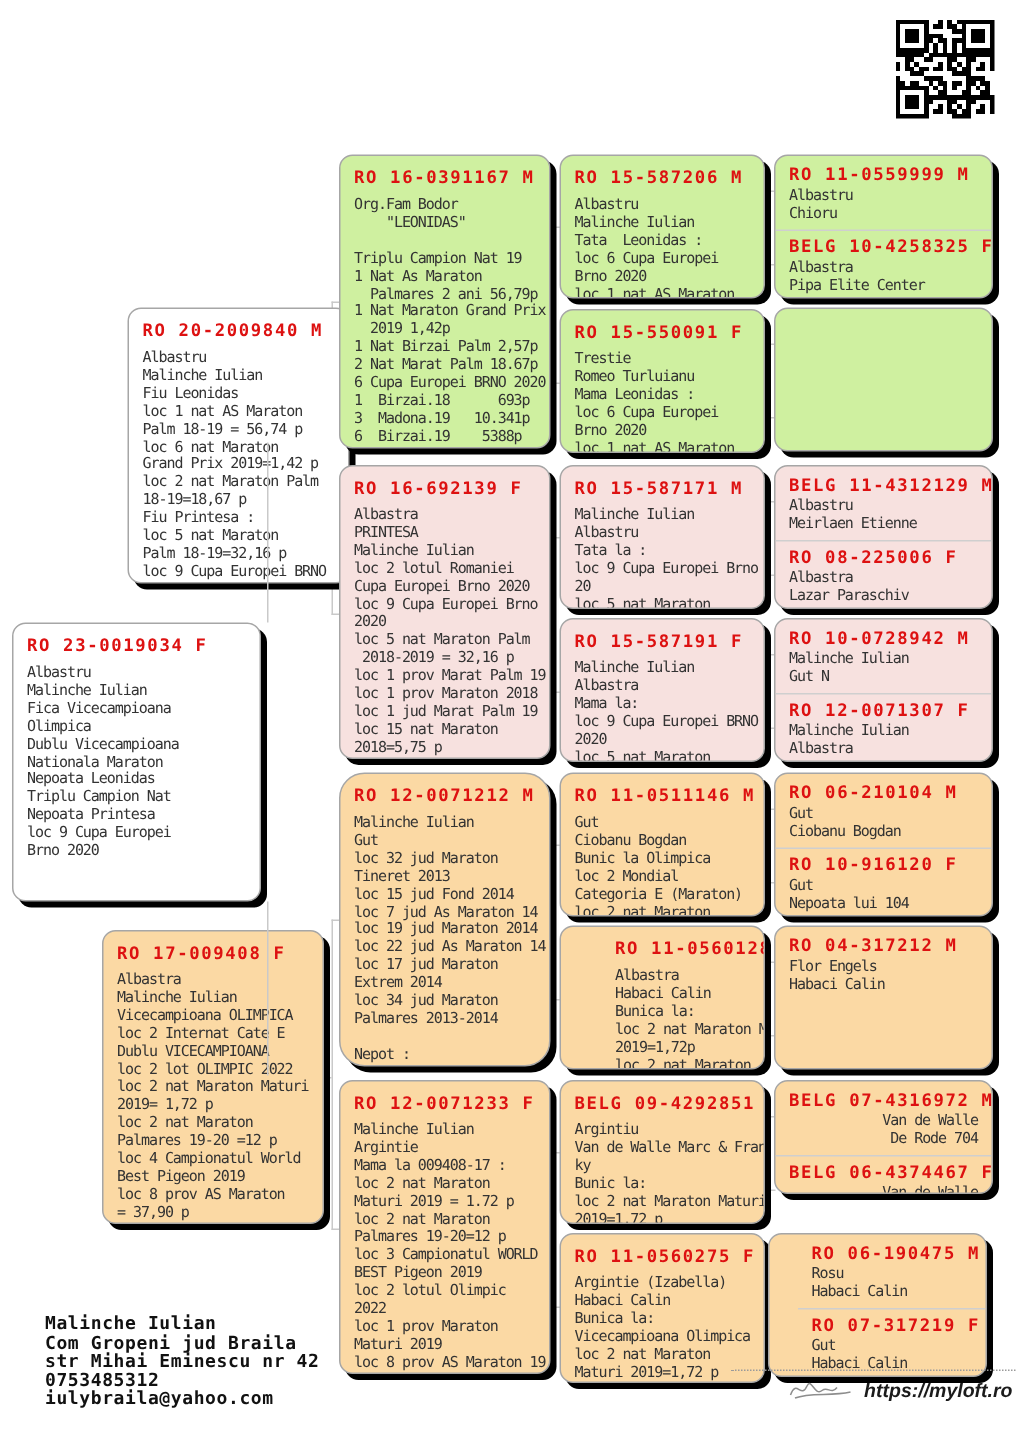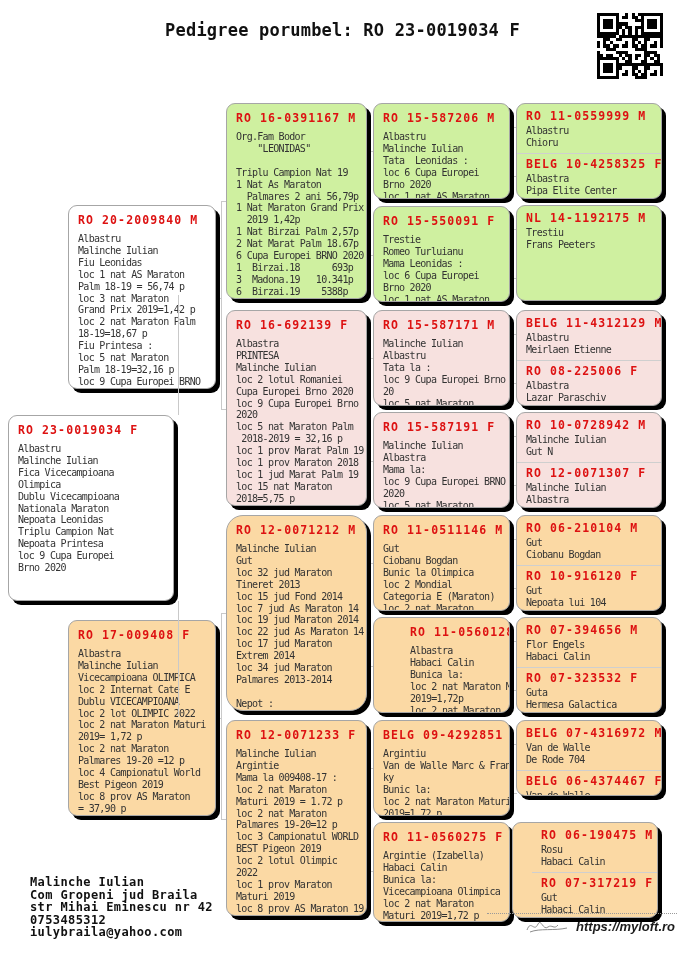--- a/index.html
+++ b/index.html
@@ -29,21 +29,20 @@
   .owner .oline{font:bold 12px/12.6px "DejaVu Sans Mono",monospace;color:#111;letter-spacing:.4px;white-space:pre;}
   .dotline{position:absolute;left:487px;top:913px;width:190px;border-top:1px dotted #9a9a9a;z-index:3;}
   .brand{position:absolute;right:10px;top:916px;display:flex;align-items:center;gap:6px;z-index:3;}
   .site{font:bold italic 13px "Liberation Sans",sans-serif;color:#1b1b1b;}
   .sig{display:block;}
 </style>
 </head>
 <body>
 
 <div class="page">
-  <h1 class="title">Pedigree porumbel: RO 23-0019034 F</h1>
   <svg class="qr" id="qr" viewBox="0 0 21 21" shape-rendering="crispEdges">
       <rect x="0" y="0" width="1" height="1" fill="#000"></rect>
       <rect x="1" y="0" width="1" height="1" fill="#000"></rect>
       <rect x="2" y="0" width="1" height="1" fill="#000"></rect>
       <rect x="3" y="0" width="1" height="1" fill="#000"></rect>
       <rect x="4" y="0" width="1" height="1" fill="#000"></rect>
       <rect x="5" y="0" width="1" height="1" fill="#000"></rect>
       <rect x="6" y="0" width="1" height="1" fill="#000"></rect>
       <rect x="9" y="0" width="1" height="1" fill="#000"></rect>
       <rect x="11" y="0" width="1" height="1" fill="#000"></rect>
@@ -287,29 +286,29 @@
       <rect x="3" y="20" width="1" height="1" fill="#000"></rect>
       <rect x="4" y="20" width="1" height="1" fill="#000"></rect>
       <rect x="5" y="20" width="1" height="1" fill="#000"></rect>
       <rect x="6" y="20" width="1" height="1" fill="#000"></rect>
       <rect x="12" y="20" width="1" height="1" fill="#000"></rect>
       <rect x="13" y="20" width="1" height="1" fill="#000"></rect>
       <rect x="14" y="20" width="1" height="1" fill="#000"></rect>
       <rect x="15" y="20" width="1" height="1" fill="#000"></rect>
     </svg>
   <div id="grid">
-      <div class="box c-white" style="left: 68px; top: 205px; width: 148px; height: 184px;">
+      <div class="box c-white" style="left: 85px; top: 205px; width: 148px; height: 184px;">
         <div>
           <div class="ring">RO 20-2009840 M</div>
           <div class="line">Albastru</div>
           <div class="line">Malinche Iulian</div>
           <div class="line">Fiu Leonidas</div>
           <div class="line">loc 1 nat AS Maraton</div>
           <div class="line">Palm 18-19 = 56,74 p</div>
-          <div class="line">loc 3 nat Maraton</div>
+          <div class="line">loc 6 nat Maraton</div>
           <div class="line">Grand Prix 2019=1,42 p</div>
           <div class="line">loc 2 nat Maraton Palm</div>
           <div class="line">18-19=18,67 p</div>
           <div class="line">Fiu Printesa :</div>
           <div class="line">loc 5 nat Maraton</div>
           <div class="line">Palm 18-19=32,16 p</div>
           <div class="line">loc 9 Cupa Europei BRNO</div>
           <div class="line">2020</div>
         </div>
       </div>
@@ -518,25 +517,20 @@
           <div class="line">Albastru</div>
           <div class="line">Chioru</div>
         </div>
         <div class="entry2">
           <div class="ring">BELG 10-4258325 F</div>
           <div class="line">Albastra</div>
           <div class="line">Pipa Elite Center</div>
         </div>
       </div>
       <div class="box c-green pairbox" style="left: 516px; top: 205px; width: 146px; height: 96px;">
-        <div>
-          <div class="ring">NL 14-1192175 M</div>
-          <div class="line">Trestiu</div>
-          <div class="line">Frans Peeters</div>
-        </div>
       </div>
       <div class="box c-pink pairbox" style="left: 516px; top: 310px; width: 146px; height: 96px;">
         <div>
           <div class="ring">BELG 11-4312129 M</div>
           <div class="line">Albastru</div>
           <div class="line">Meirlaen Etienne</div>
         </div>
         <div class="entry2">
           <div class="ring">RO 08-225006 F</div>
           <div class="line">Albastra</div>
@@ -562,31 +556,26 @@
           <div class="line">Ciobanu Bogdan</div>
         </div>
         <div class="entry2">
           <div class="ring">RO 10-916120 F</div>
           <div class="line">Gut</div>
           <div class="line">Nepoata lui 104</div>
         </div>
       </div>
       <div class="box c-orange pairbox" style="left: 516px; top: 617px; width: 146px; height: 96px;">
         <div>
-          <div class="ring">RO 07-394656 M</div>
+          <div class="ring">RO 04-317212 M</div>
           <div class="line">Flor Engels</div>
           <div class="line">Habaci Calin</div>
         </div>
-        <div class="entry2">
-          <div class="ring">RO 07-323532 F</div>
-          <div class="line">Guta</div>
-          <div class="line">Hermesa Galactica</div>
-        </div>
-      </div>
-      <div class="box c-orange pairbox" style="left: 516px; top: 720px; width: 146px; height: 76px;">
+      </div>
+      <div class="box c-orange pairbox" style="left: 516px; top: 720px; width: 146px; height: 76px; text-align: right;">
         <div>
           <div class="ring">BELG 07-4316972 M</div>
           <div class="line">Van de Walle</div>
           <div class="line">De Rode 704</div>
         </div>
         <div class="entry2">
           <div class="ring">BELG 06-4374467 F</div>
           <div class="line">Van de Walle</div>
           <div class="line">Fiica:</div>
         </div>

